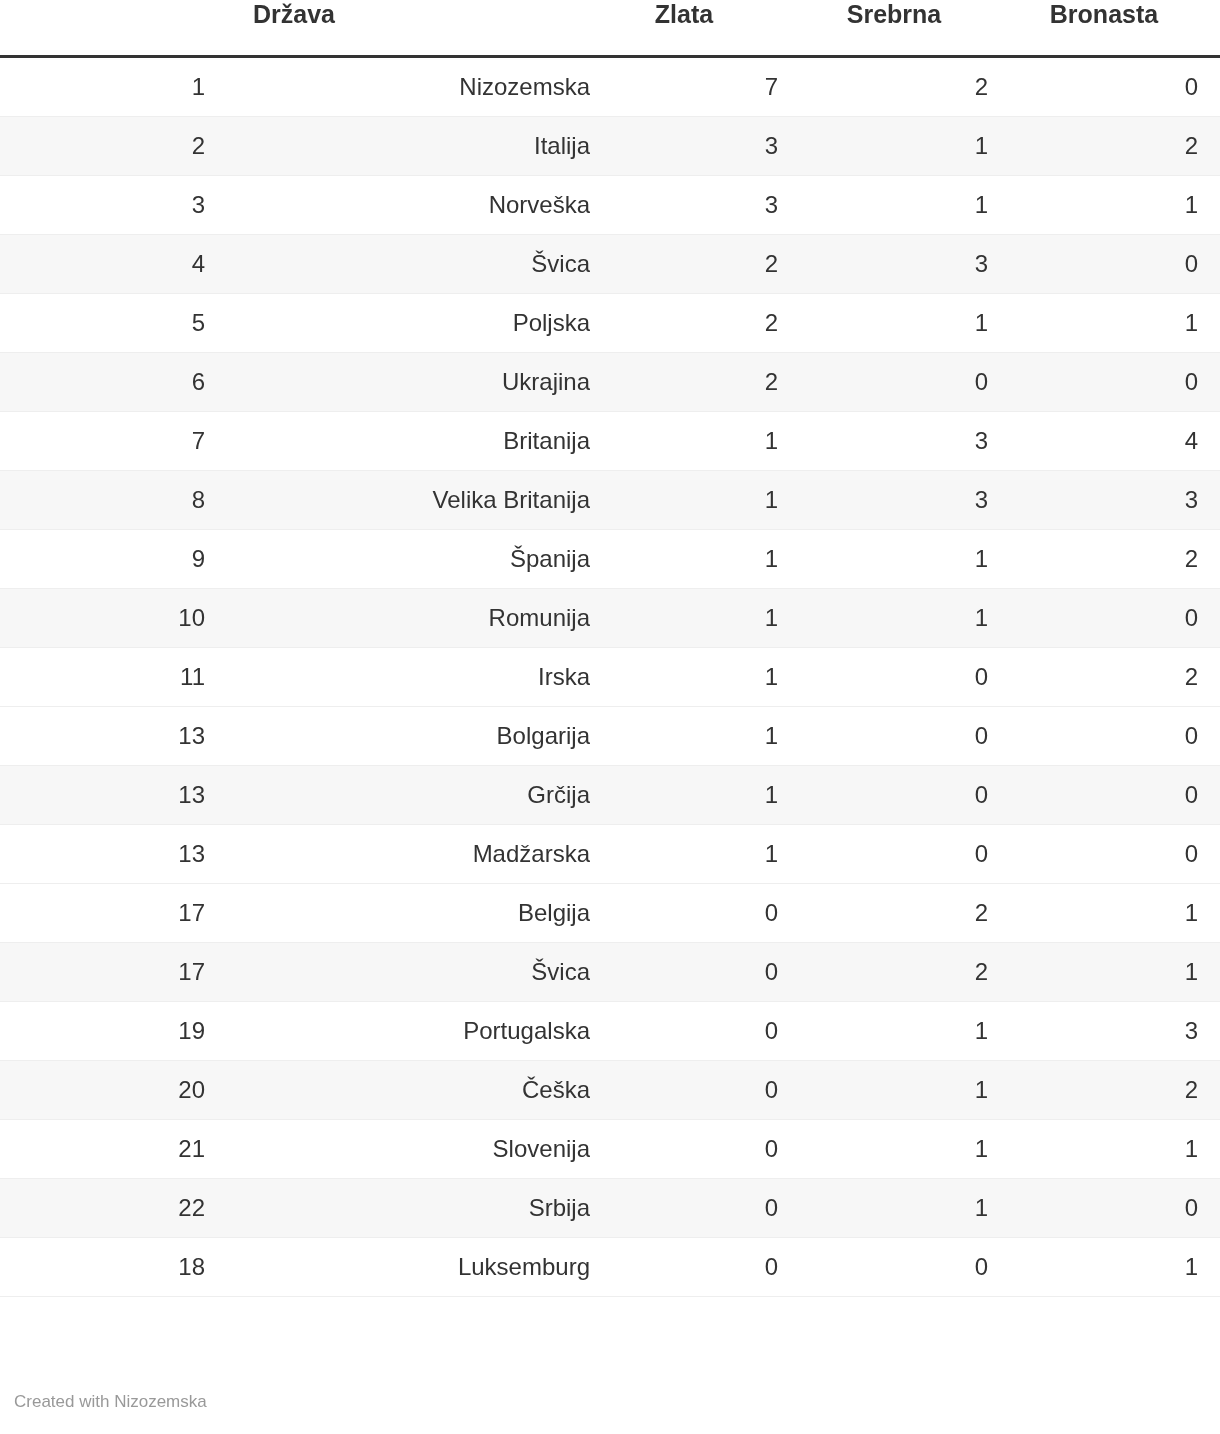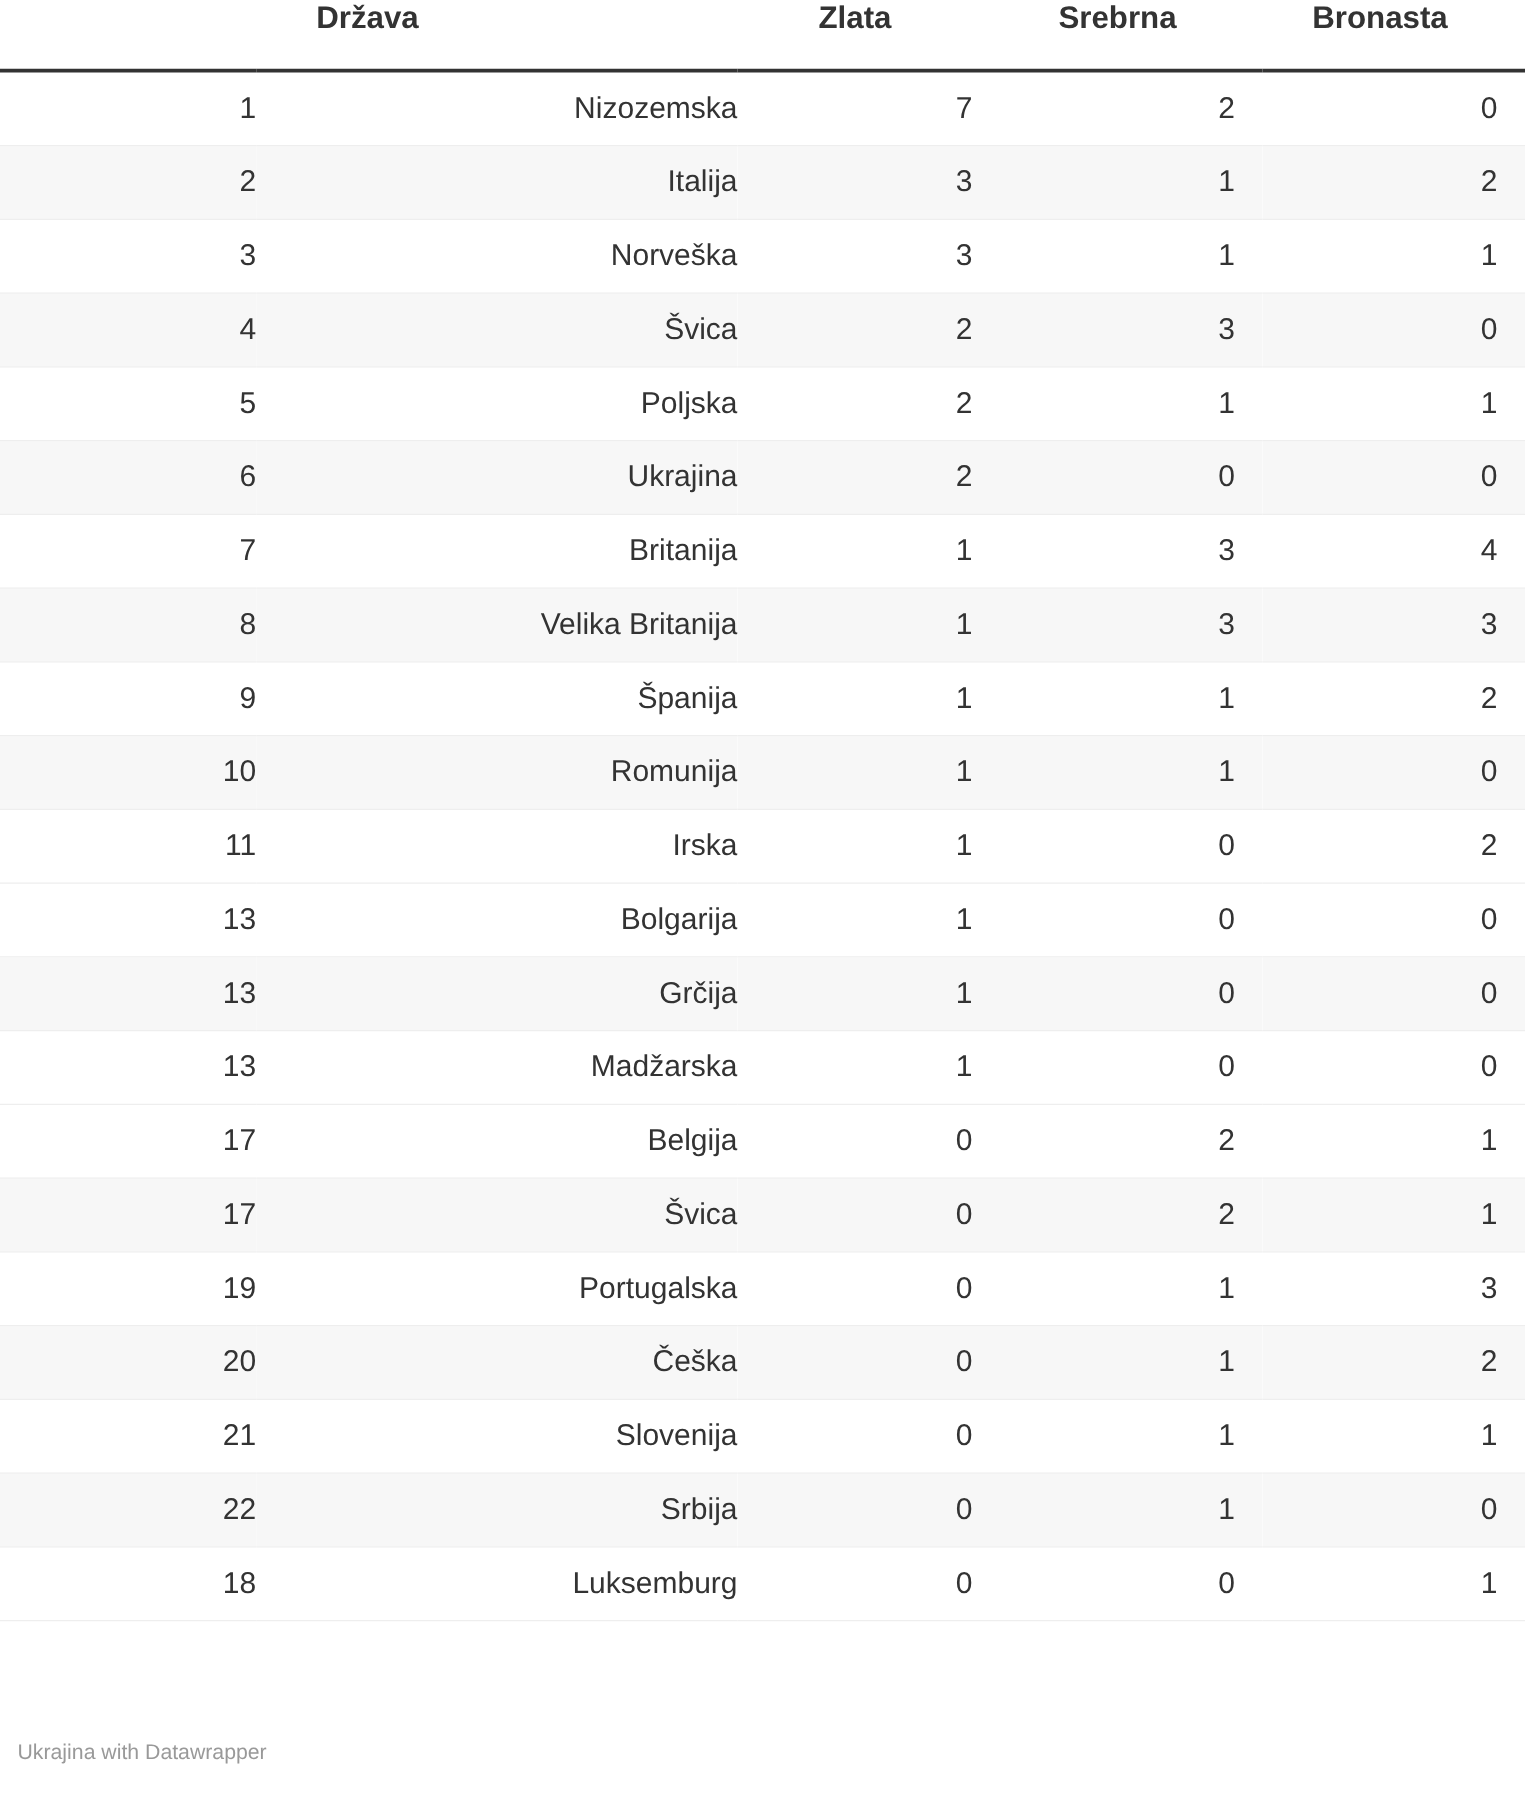--- a/index.html
+++ b/index.html
@@ -253,13 +253,13 @@
           <td class="rank">18</td>
           <td class="country">Luksemburg</td>
           <td class="num">0</td>
           <td class="num">0</td>
           <td class="num">1</td>
         </tr>
       </tbody>
   </table>
 </div>
 
-<div class="footer">Ukrajina with Datawrapper</div>
+<div class="footer">Created with Nizozemska</div>
 
 </body></html>

